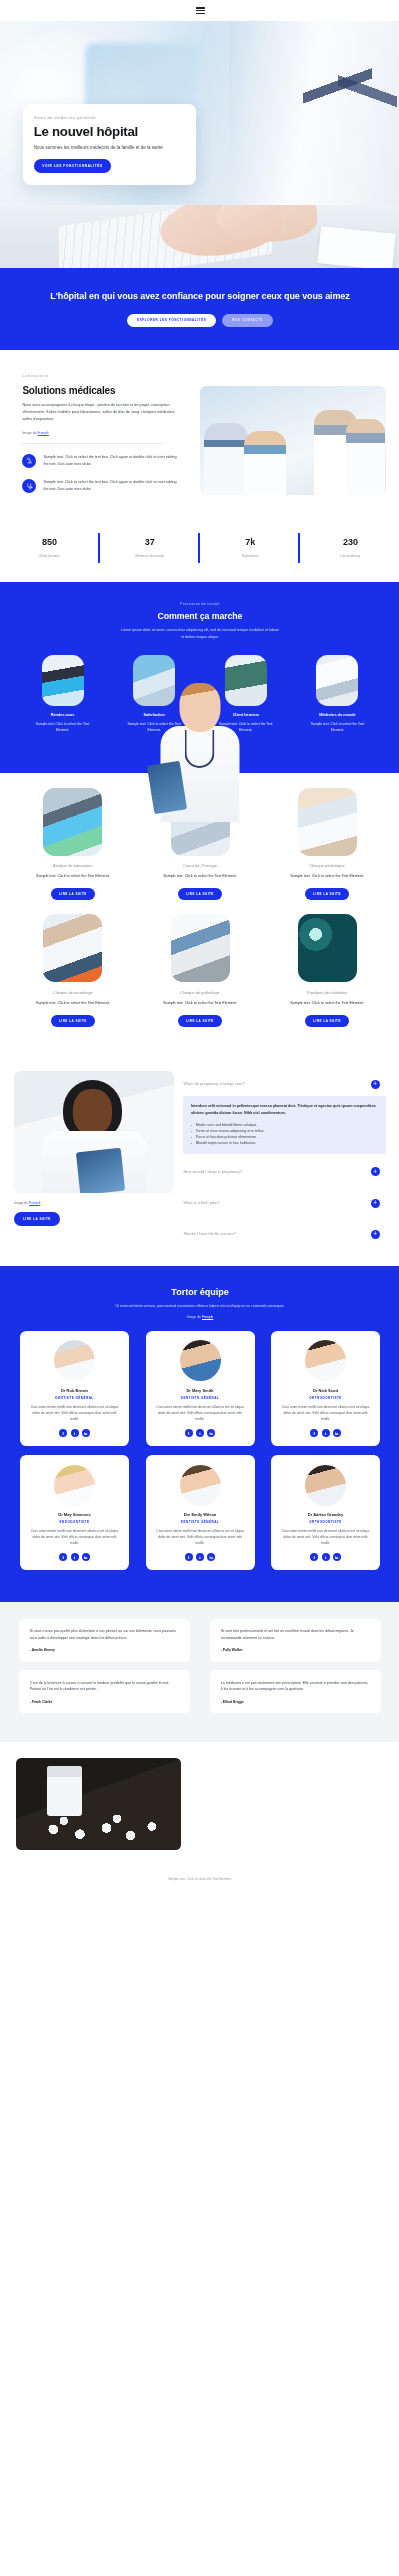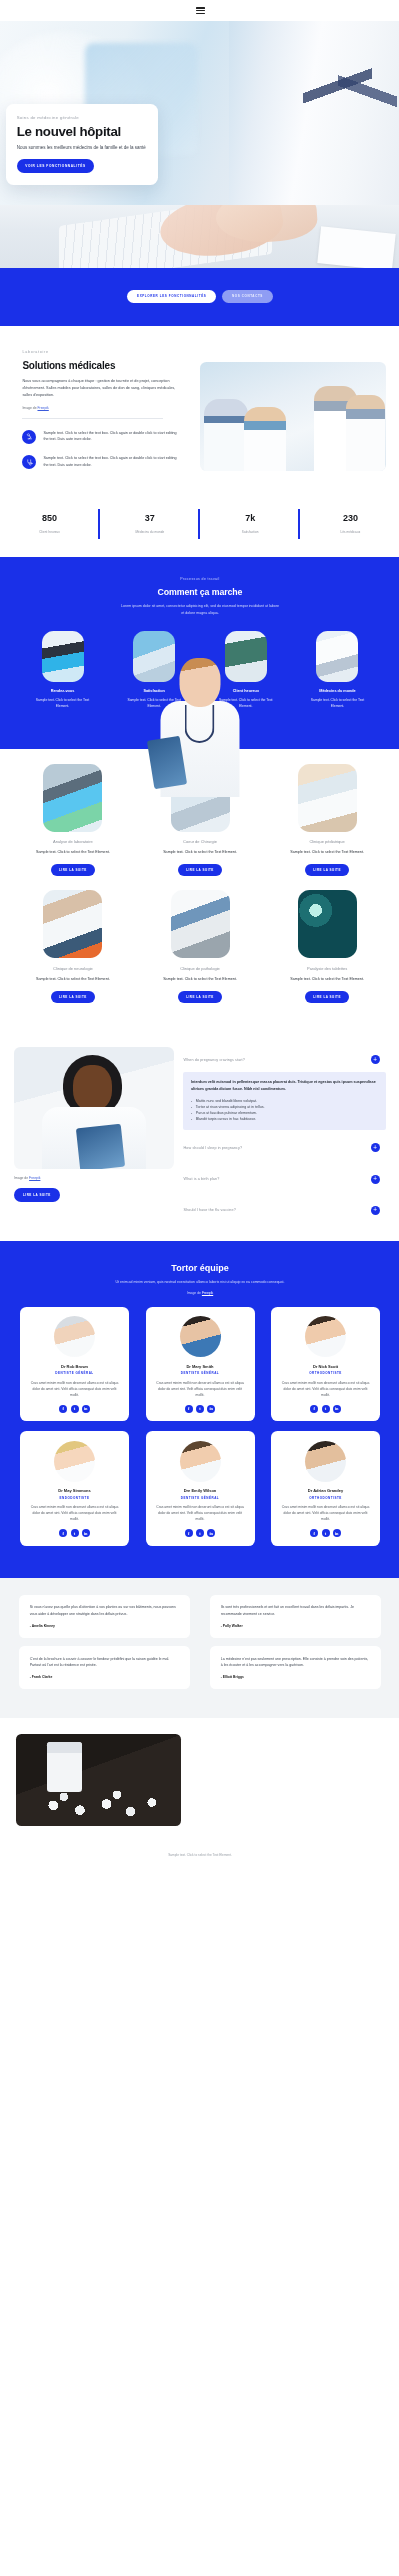--- a/index.html
+++ b/index.html
@@ -18,21 +18,21 @@
     background:radial-gradient(circle at 40% 40%,rgba(255,255,255,.95),rgba(233,243,250,.2) 70%);filter:blur(3.2px)}
   .hero .coat{position:absolute;right:-5.3px;top:0;width:176px;height:184px;
     background:linear-gradient(100deg,#cfe2f0 0%,#e6eef6 20%,#fbfcfe 45%,#f4f7fa 70%,#e9eef4 100%)}
   .hero .stetho{position:absolute;right:28px;top:5.3px;width:69px;height:149px;
     background:linear-gradient(160deg,transparent 0 38%,#2c3d66 38% 44%,transparent 44% 100%);opacity:.8;border-radius:21.3px}
   .hero .stetho2{position:absolute;right:3.2px;top:4.3px;width:59px;height:155px;
     background:linear-gradient(-160deg,transparent 0 40%,#32436e 40% 46%,transparent 46% 100%);opacity:.75;border-radius:21.3px}
   .hero .blur2{position:absolute;left:85px;top:21.3px;width:112px;height:112px;border-radius:8.5px;
     background:linear-gradient(135deg,rgba(173,210,235,.75),rgba(226,240,249,.4));filter:blur(2.7px)}
 
-  .hero-card{position:absolute;left:6px;top:83px;width:152px;background:#fff;border-radius:7.5px;
+  .hero-card{position:absolute;left:23px;top:83px;width:173px;background:#fff;border-radius:7.5px;
     padding:10.7px 10.7px 11.7px 10.7px;box-shadow:0 5.3px 17px rgba(20,40,80,.12);z-index:5}
   .eyebrow{font-size:4.3px;color:#9a9fa8;letter-spacing:0.3px;margin-bottom:4.8px}
   .hero-title{font-size:13.3px;font-weight:700;letter-spacing:-0.3px;color:#14161a;line-height:1.08;margin-bottom:4.8px}
   .hero-sub{font-size:4.5px;color:#3d4450;line-height:1.6;margin-bottom:8px;max-width:133px}
   .btn{display:inline-block;border:none;cursor:pointer;font-family:inherit;text-align:center}
   .btn-primary{background:#1a30e8;color:#fff;font-size:3.2px;font-weight:700;letter-spacing:0.6px;
     padding:4.8px 8.5px;border-radius:9.6px}
 
   
   .kbd-strip{height:63px;position:relative;overflow:hidden;
@@ -232,20 +232,21 @@
   </div>
 
   <div class="kbd-strip">
     <div class="kb"></div>
     <div class="hand"></div>
     <div class="hand2"></div>
     <div class="paper"></div>
   </div>
 
   <div class="cta">
+    <h2>L'hôpital en qui vous avez confiance pour soigner ceux que vous aimez</h2>
     <div class="cta-row">
       <button class="btn btn-white">EXPLORER LES FONCTIONNALITÉS</button>
       <button class="btn btn-ghost">NOS CONTACTS</button>
     </div>
   </div>
 
   <div class="solutions">
     <div class="sol-left">
       <div class="sol-eyebrow">Laboratoire</div>
       <div class="sol-title">Solutions médicales</div>

